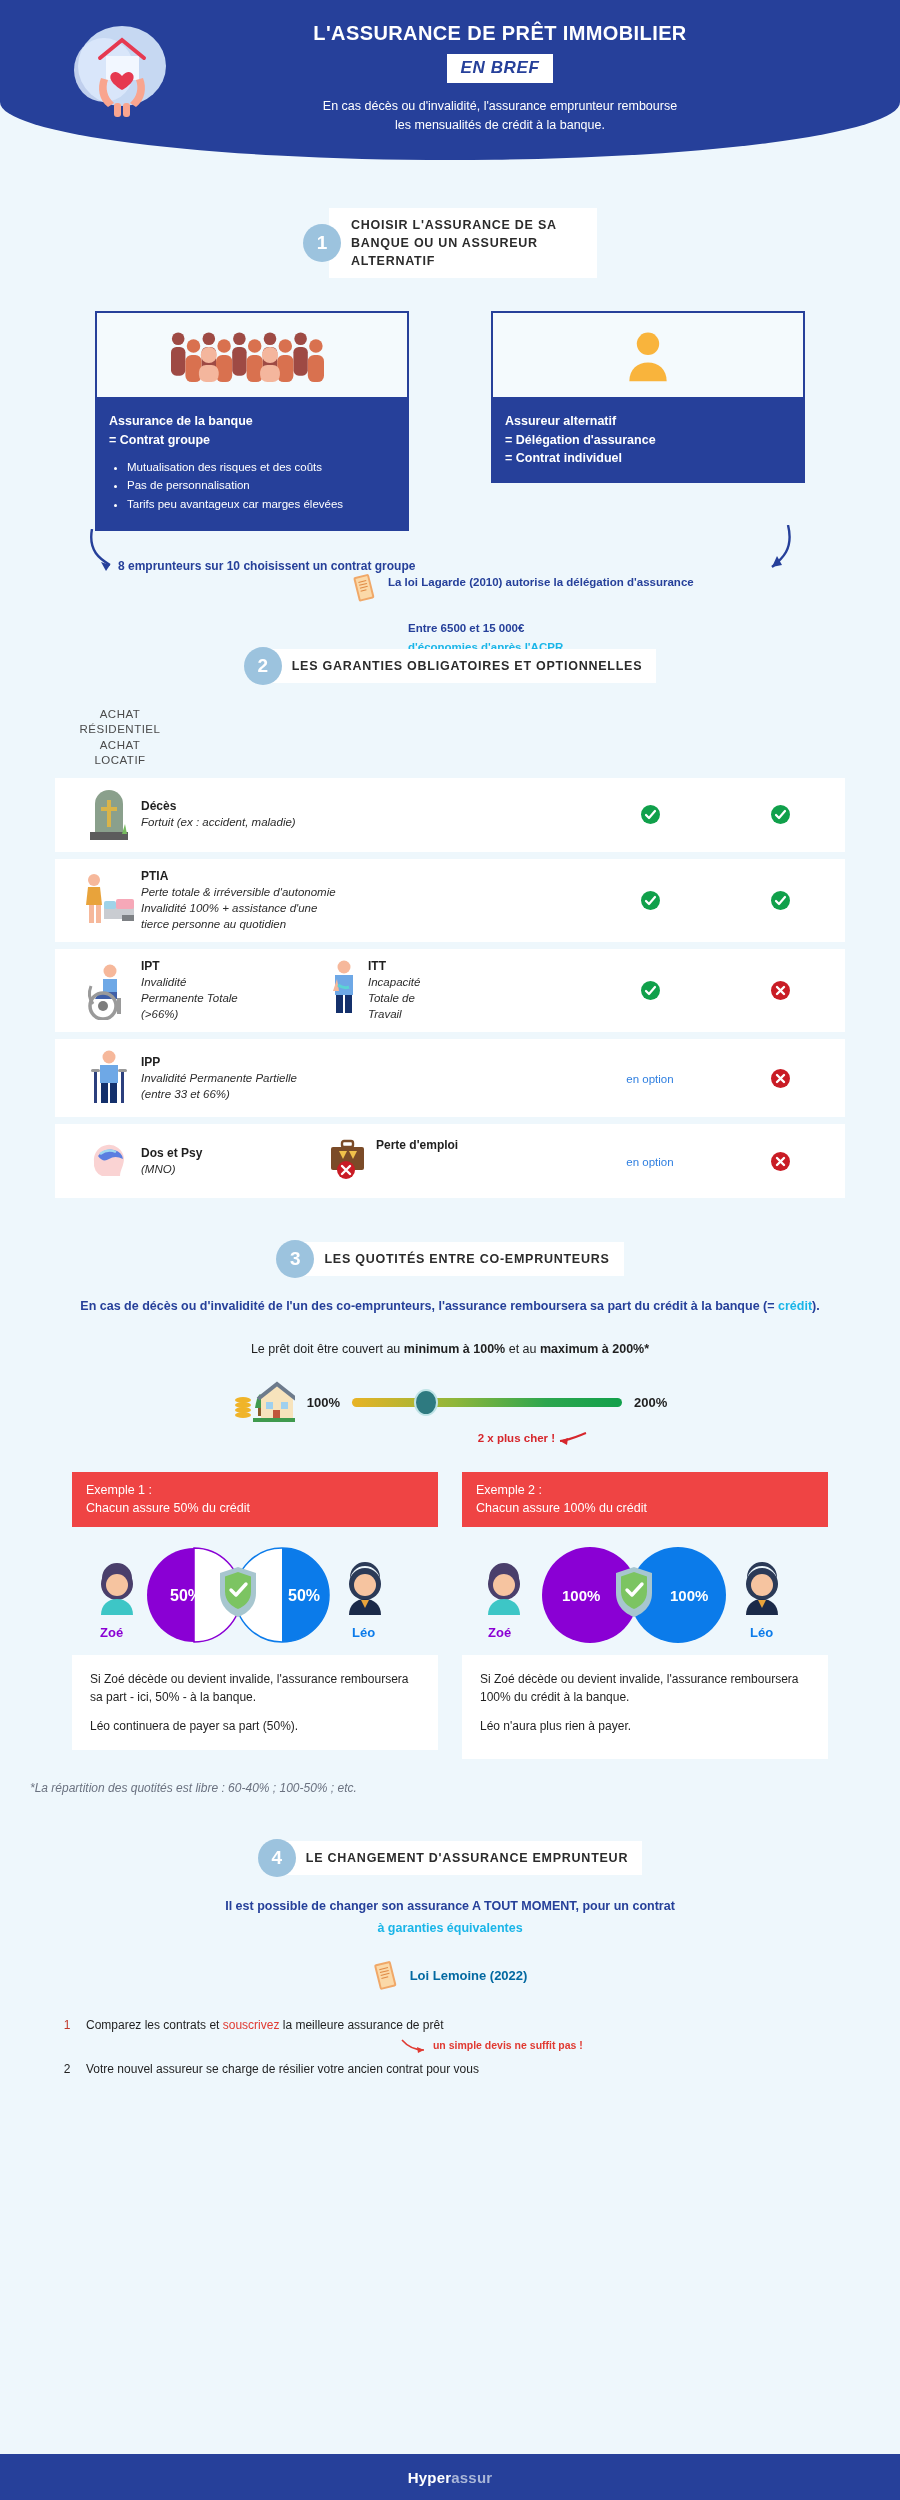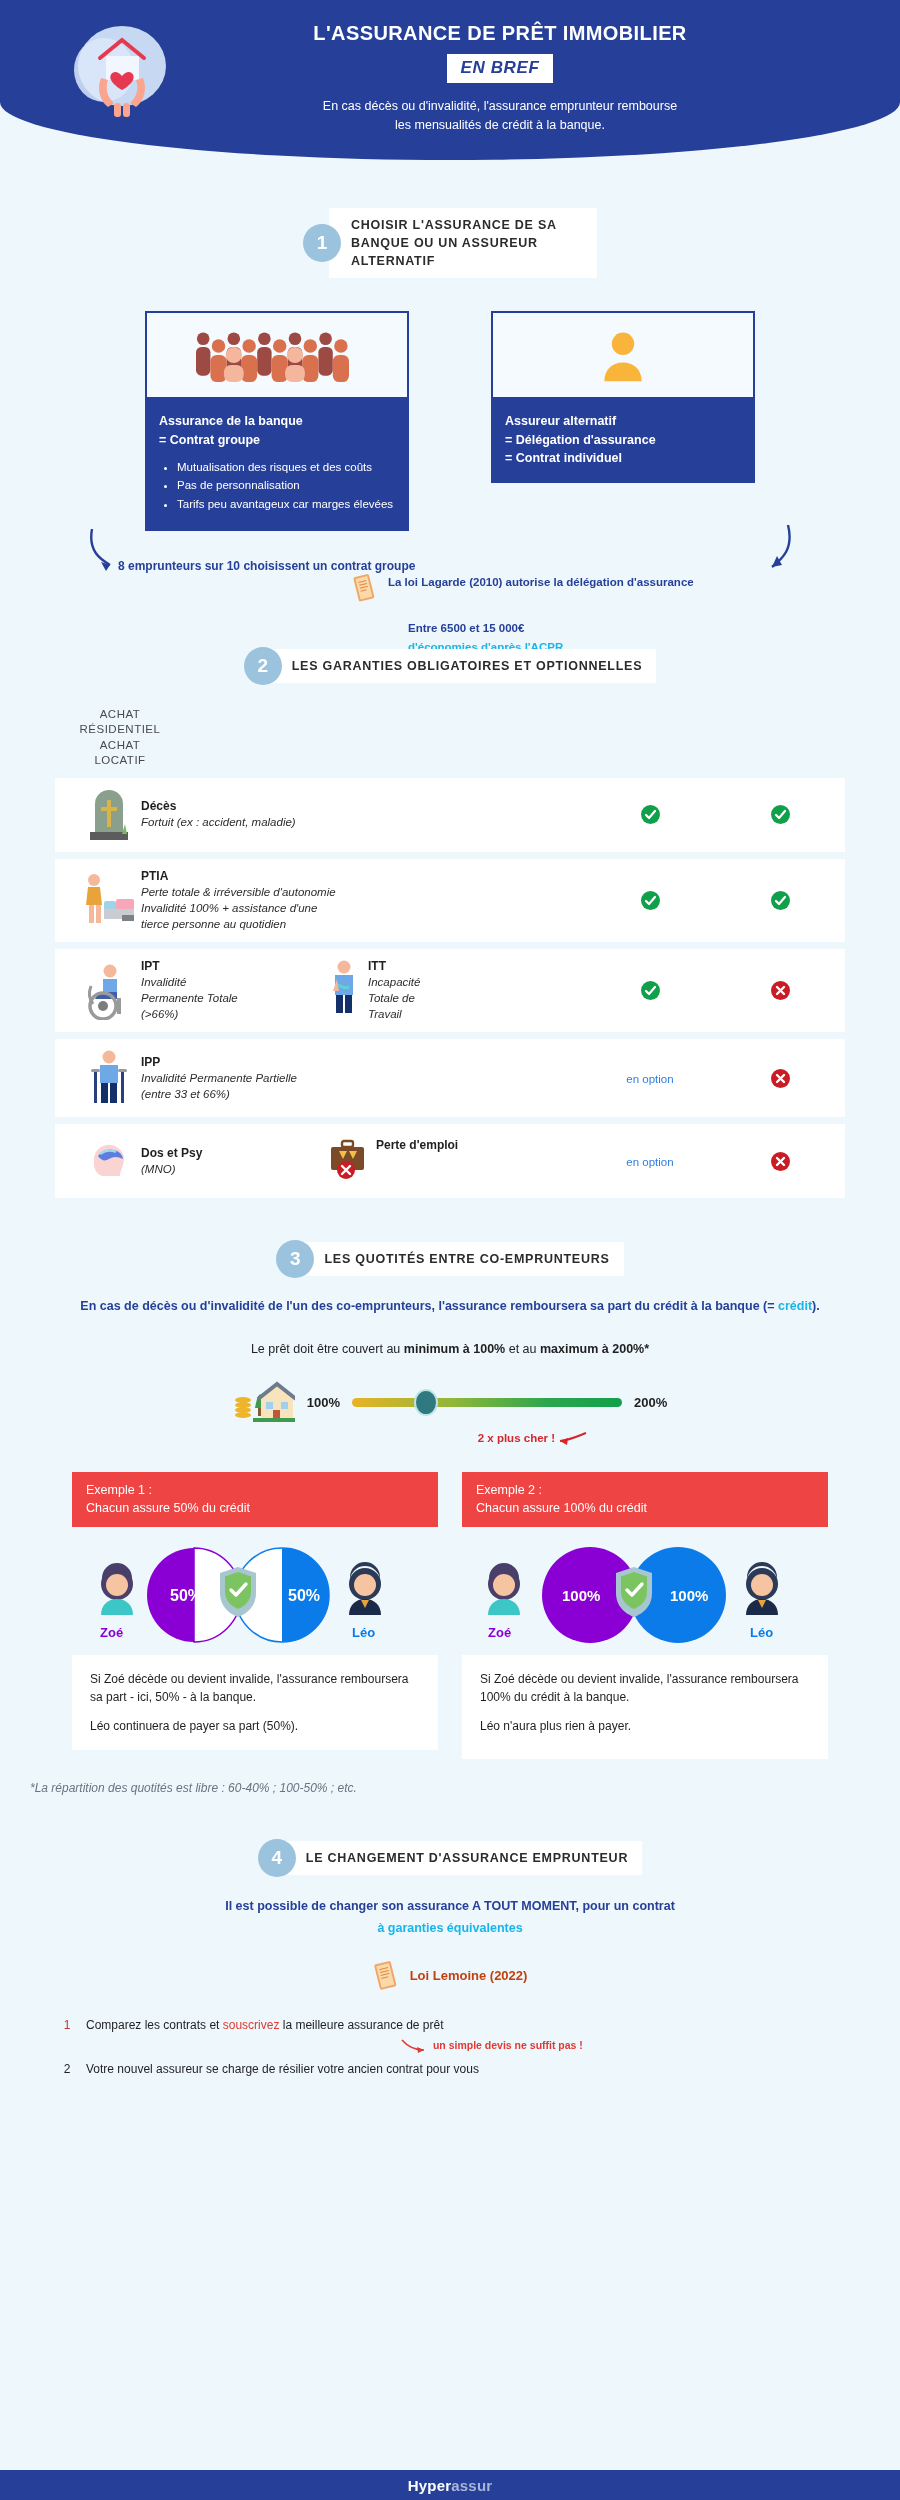--- a/index.html
+++ b/index.html
@@ -91,21 +91,21 @@
     z-index: 1;
   }
 
   
   .cmp-wrap {
     display: flex;
     justify-content: center;
     gap: 82px;
     margin-top: 33px;
   }
-  .cmp-card { width: 264px; }
+  .cmp-card { width: 314px; }
   .cmp-img {
     border: 2px solid #26409a;
     background: #f4fafd;
     height: 88px;
     display: flex; align-items: center; justify-content: center;
   }
   .cmp-body {
     background: #26409a;
     color: #ffffff;
     padding: 13px 14px 16px;
@@ -217,40 +217,40 @@
   
   .s4-lead {
     text-align: center; color: #26409a;
     font-size: 12.5px; font-weight: bold; line-height: 1.75; margin-top: 19px;
   }
   .s4-lead .cy { color: #19b5e8; }
   .s4-law {
     display: flex; align-items: center; justify-content: center;
     gap: 9px; margin-top: 20px;
   }
-  .s4-law-txt { color: #c2410c; font-size: 13px; font-weight: bold; }
+  .s4-law-txt { color: #0369a1; font-size: 13px; font-weight: bold; }
 
   .steps { margin: 26px 0 0 0; }
   .step {
     display: flex; align-items: flex-start; gap: 14px;
     padding-left: 62px; margin-bottom: 6px;
   }
   .step-num { color: #c0392b; font-size: 12px; width: 10px; flex: 0 0 10px; text-align: center; }
   .step-num.dark { color: #1f1f1f; }
   .step-txt { font-size: 12px; color: #1f1f1f; }
   .step-txt .rd { color: #e03a32; }
   .step-aside {
     color: #e03a32; font-size: 10.5px; font-weight: bold;
     margin: 4px 0 8px 0; padding-left: 400px;
   }
 
   
   .footer {
     position: absolute; left: 0; bottom: 0;
-    width: 900px; height: 30px;
+    width: 900px; height: 46px;
     background: #26409a;
     display: flex; align-items: center; justify-content: center;
   }
   .logo { font-size: 15px; font-weight: bold; letter-spacing: .2px; }
   .logo .w { color: #ffffff; }
   .logo .g { color: #a9b6d8; }
 </style>
 </head>
 <body>
 

